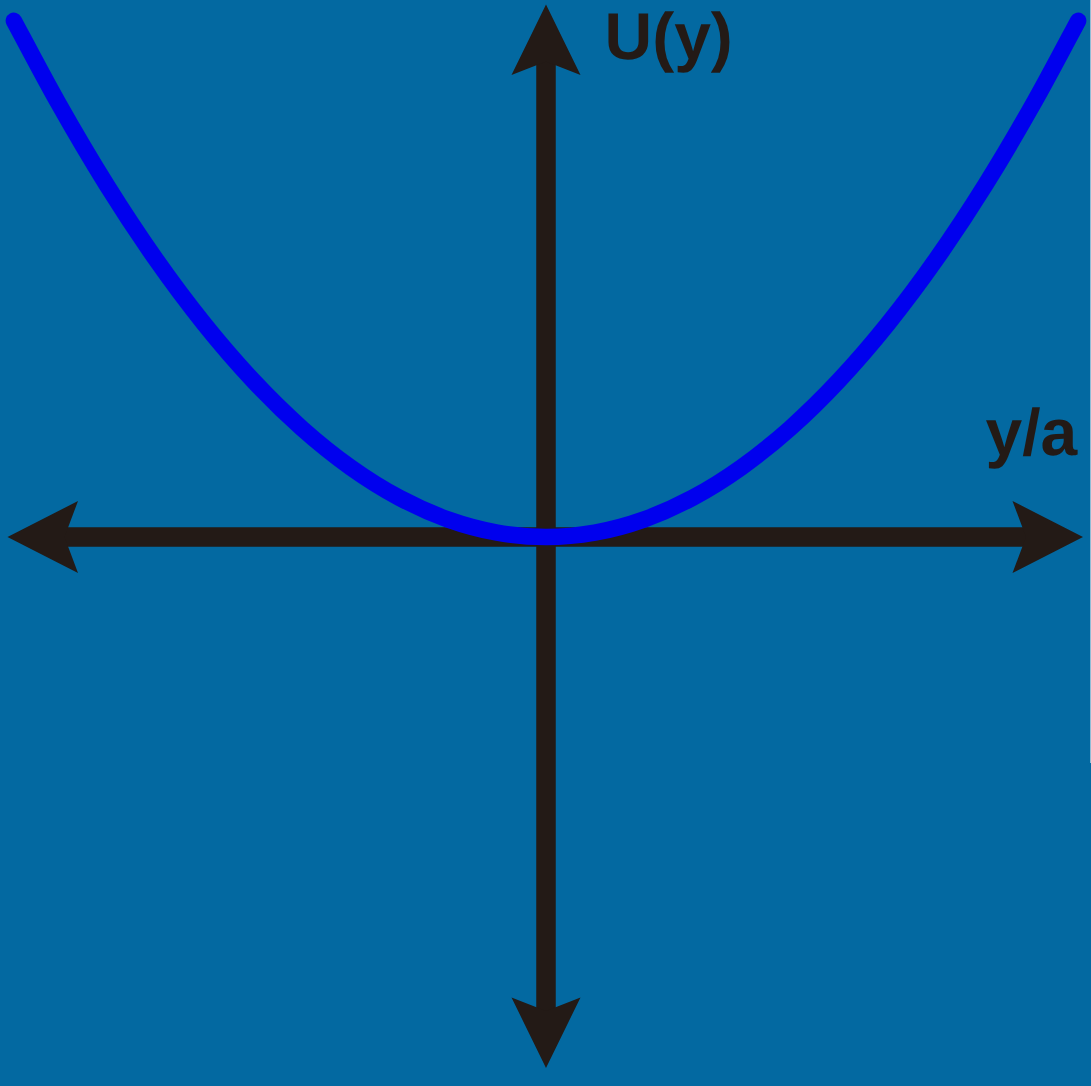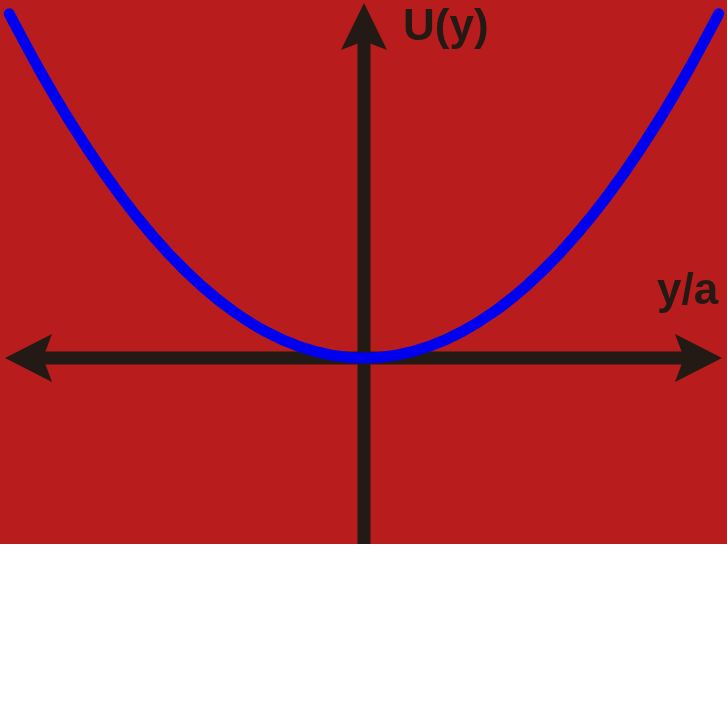--- a/index.html
+++ b/index.html
@@ -7,22 +7,22 @@
     margin: 0;
     padding: 0;
     background: #ffffff;
   }
   body {
     font-family: "Liberation Sans", sans-serif;
   }
   #figure-root {
     position: relative;
     width: 727px;
-    height: 544px;
-    background: #b91c1c;
+    height: 724px;
+    background: #0369a1;
     overflow: hidden;
   }
   #figure-svg {
     position: absolute;
     left: 0;
     top: 0;
     display: block;
   }
   .axis-label {
     font-family: "Liberation Sans", sans-serif;

